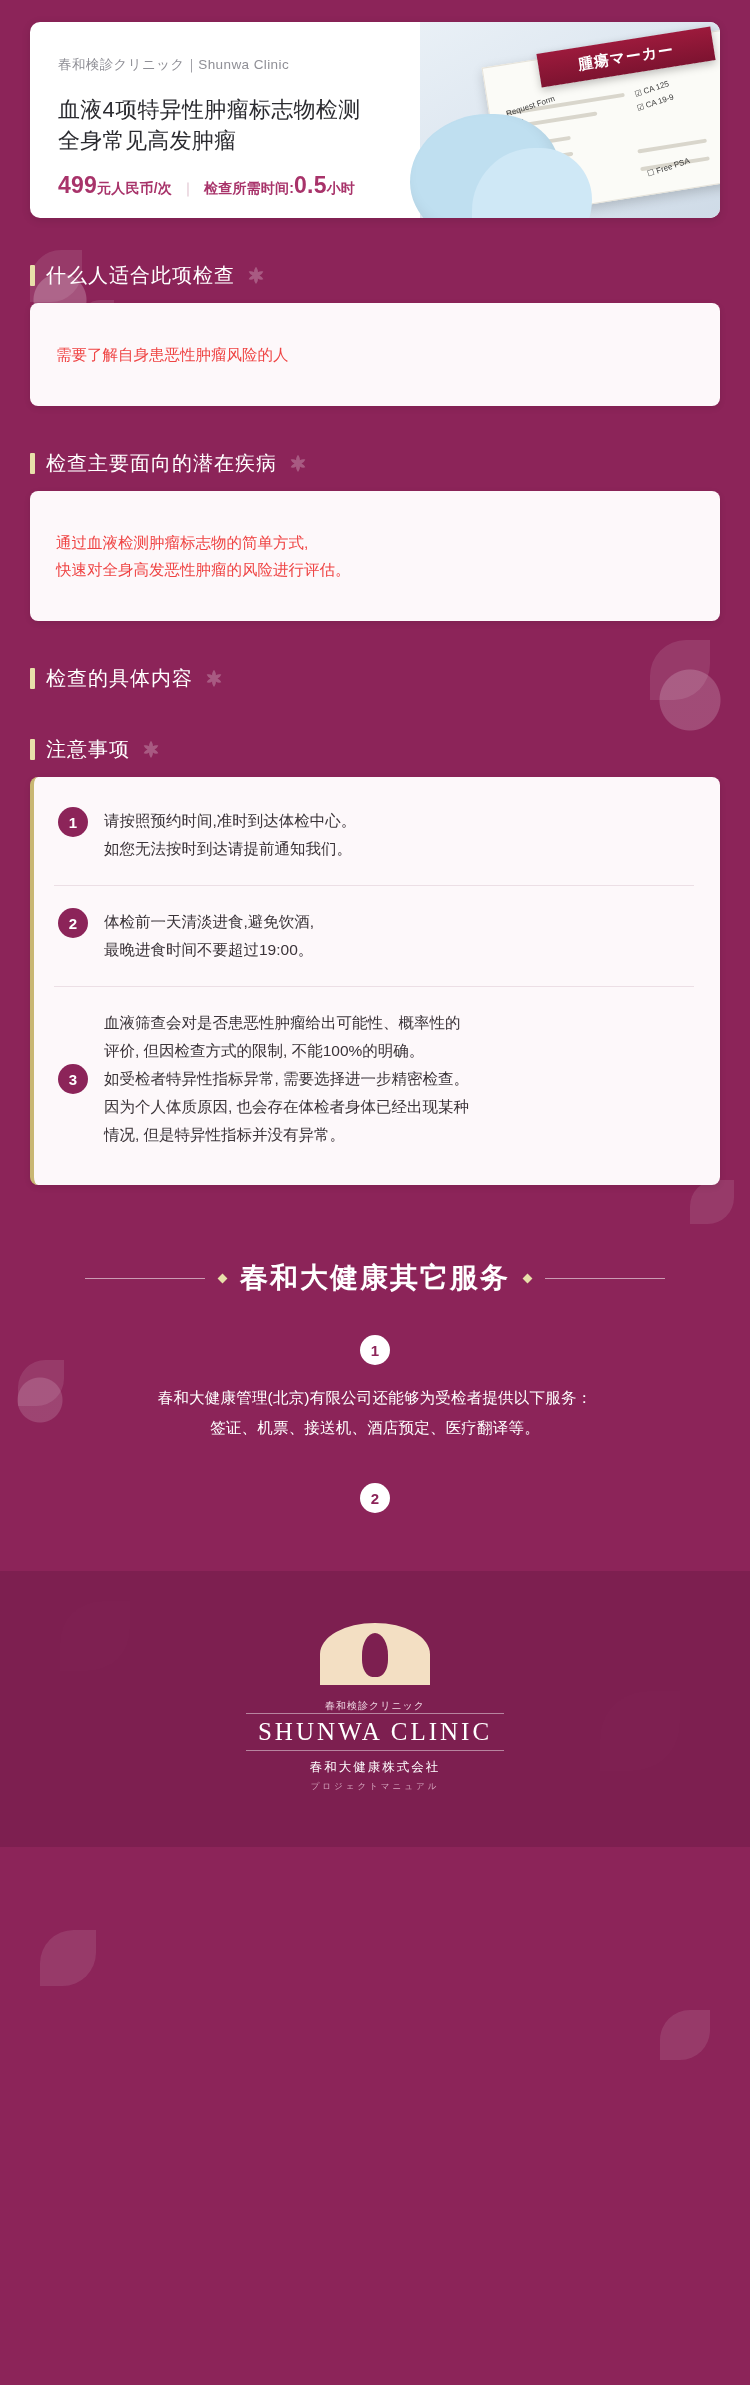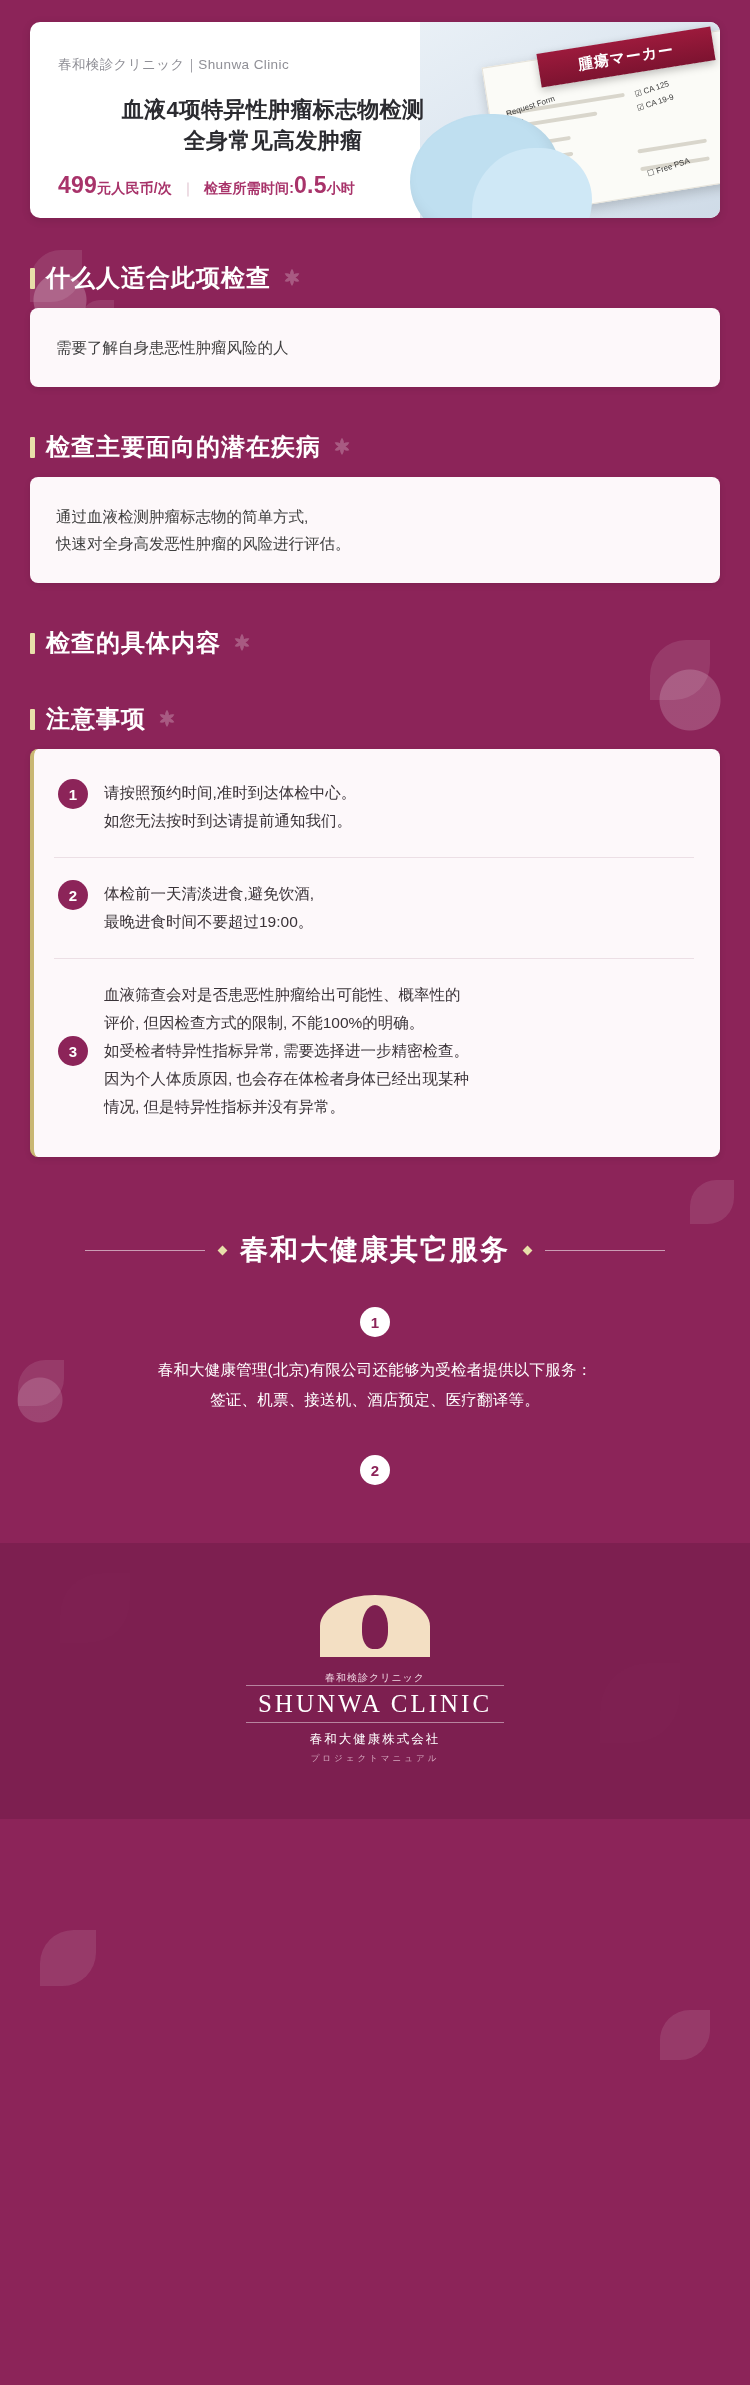--- a/index.html
+++ b/index.html
@@ -52,23 +52,22 @@
   .hero-brand{
     font-size:13.5px;
     color:#8f8f96;
     letter-spacing:.4px;
     margin-bottom:20px;
   }
   .hero-title{
     font-size:22px;
     line-height:31px;
     color:#2b2b30;
-    font-weight:bold;
+    font-weight:normal;
     letter-spacing:.3px;
-    text-align:center;
   }
   .hero-price{
     margin-top:16px;
     color:#a8336a;
     font-size:14px;
     font-weight:bold;
     letter-spacing:.2px;
   }
   .hero-price .big{ font-size:23px; }
   .hero-price .sep{
@@ -145,36 +144,36 @@
   .sec-head{
     display:flex;
     align-items:center;
     margin:44px 0 14px 0;
   }
   .sec-bar{
     width:5px;height:21px;background:#e8dfa9;margin-right:11px;border-radius:1px;
   }
   .sec-title{
     color:#fff;
-    font-size:24px;
-    font-weight:bold;
+    font-size:20px;
+    font-weight:normal;
     letter-spacing:1px;
   }
   .sec-petal{
     margin-left:10px;
     width:22px;height:22px;
     opacity:.55;
   }
 
   
   .card{
     background:#fdf8fa;
     border-radius:8px;
-    padding:26px 26px;
-    color:#404040;
+    padding:38px 26px;
+    color:#ef4444;
     font-size:15.5px;
     line-height:27px;
     box-shadow:0 2px 6px rgba(0,0,0,.10);
     margin-top:13px;
   }
   .card p{margin:0;}
   .list li{
     list-style:none;
     position:relative;
     padding-left:24px;

